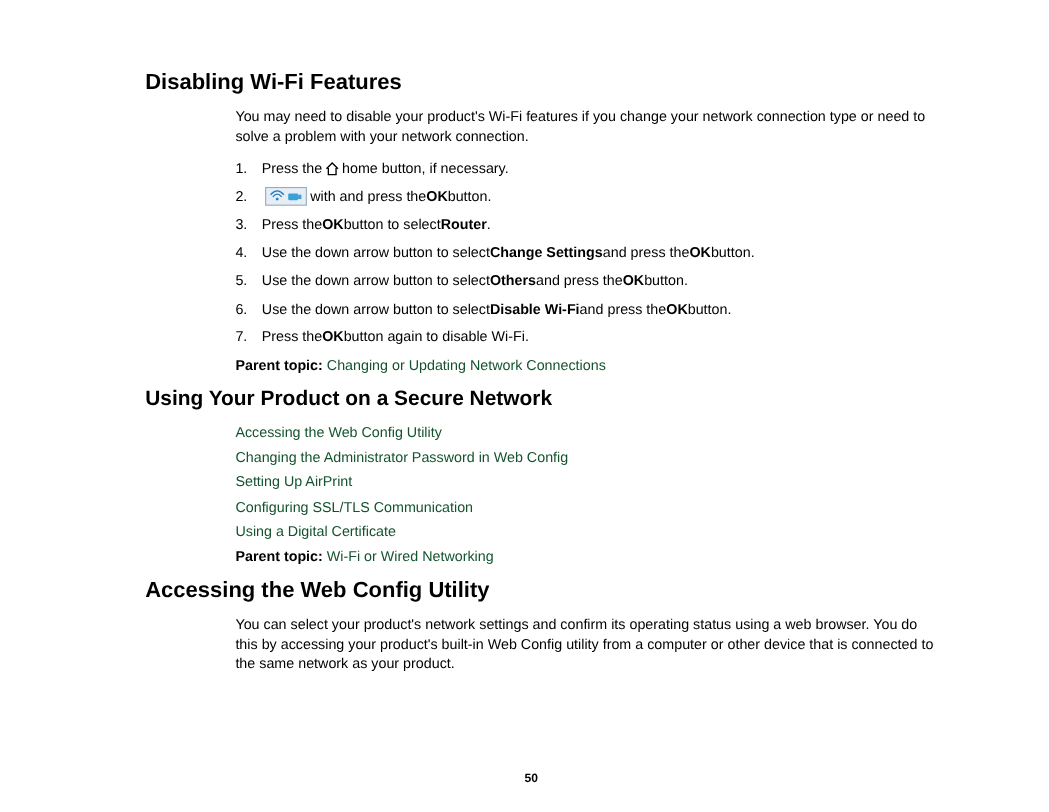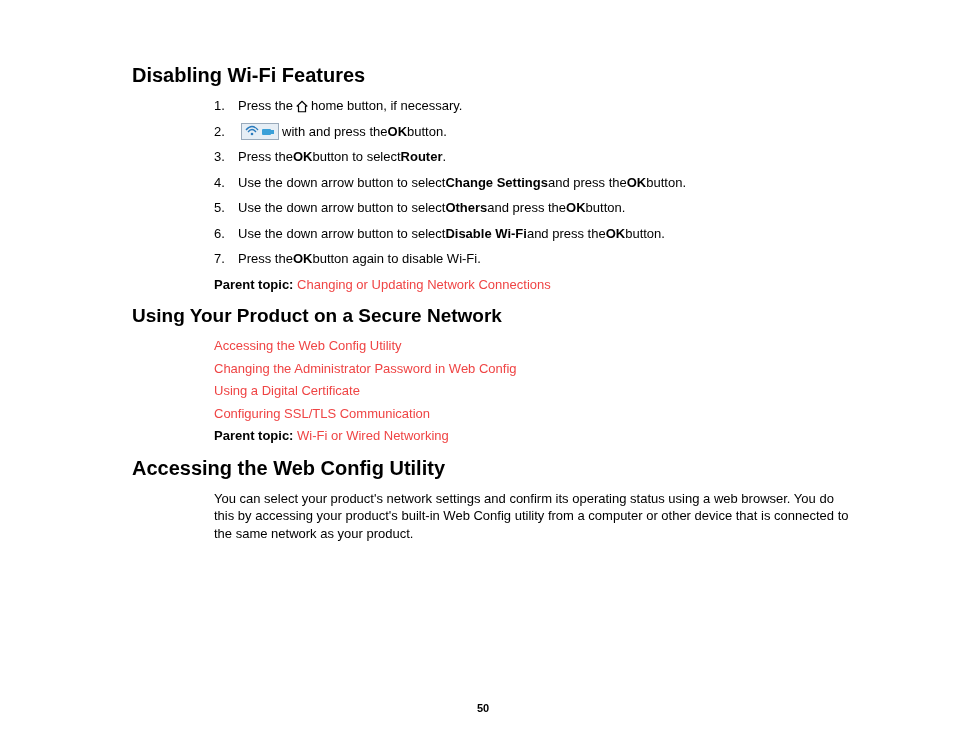--- a/index.html
+++ b/index.html
@@ -29,21 +29,21 @@
     .body-block {
       margin-left: 82px;
     }
     .para {
       margin-bottom: 12px;
     }
     .note-para {
       margin-bottom: 12px;
     }
     .bold { font-weight: bold; }
-    .link { color: #ef4444; }
+    .link { color: #14532d; }
     a.link { text-decoration: none; cursor: pointer; }
     ol.steps {
       list-style: none;
       padding: 0;
       margin-bottom: 6px;
     }
     ol.steps li {
       display: flex;
       align-items: center;
       flex-wrap: wrap;
@@ -86,20 +86,21 @@
       font-size: 11px;
       font-weight: bold;
     }
   </style>
 </head>
 <body>
 
 <div>
   <div class="h2">Disabling Wi-Fi Features</div>
   <div class="body-block">
+    <div class="para">You may need to disable your product's Wi-Fi features if you change your network connection type or need to solve a problem with your network connection.</div>
     <ol class="steps">
       <li>
         <span class="num">1.</span>
         <span>Press the </span>
         <span>
           <svg class="home-icon-svg" viewBox="0 0 16 14">
               <path d="M2 7 L8 1 L14 7 M4 6 V13 H12 V6" fill="none" stroke="#000" stroke-width="1.4"></path>
             </svg>
         </span>
         <span> home button, if necessary.</span>
@@ -167,22 +168,23 @@
     </div>
   </div>
 </div>
 
 <div>
   <div class="h1">Using Your Product on a Secure Network</div>
   <div class="body-block">
     <div class="links-list">
       <div class="link-line"><a class="link">Accessing the Web Config Utility</a></div>
       <div class="link-line"><a class="link">Changing the Administrator Password in Web Config</a></div>
+      <div class="link-line"><a class="link">Setting Up AirPrint</a></div>
+      <div class="link-line"><a class="link">Configuring SSL/TLS Communication</a></div>
       <div class="link-line"><a class="link">Using a Digital Certificate</a></div>
-      <div class="link-line"><a class="link">Configuring SSL/TLS Communication</a></div>
     </div>
     <div class="parent-line">
       <span class="bold">Parent topic:</span>
       <span> </span>
       <a class="link">Wi-Fi or Wired Networking</a>
     </div>
   </div>
 </div>
 
 <div>

